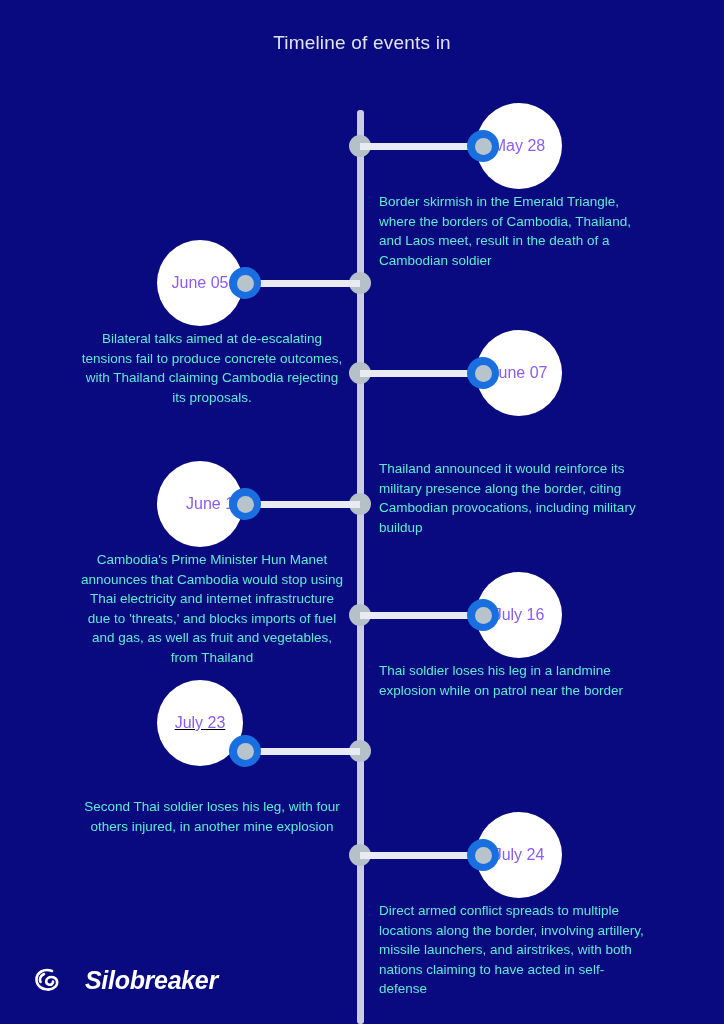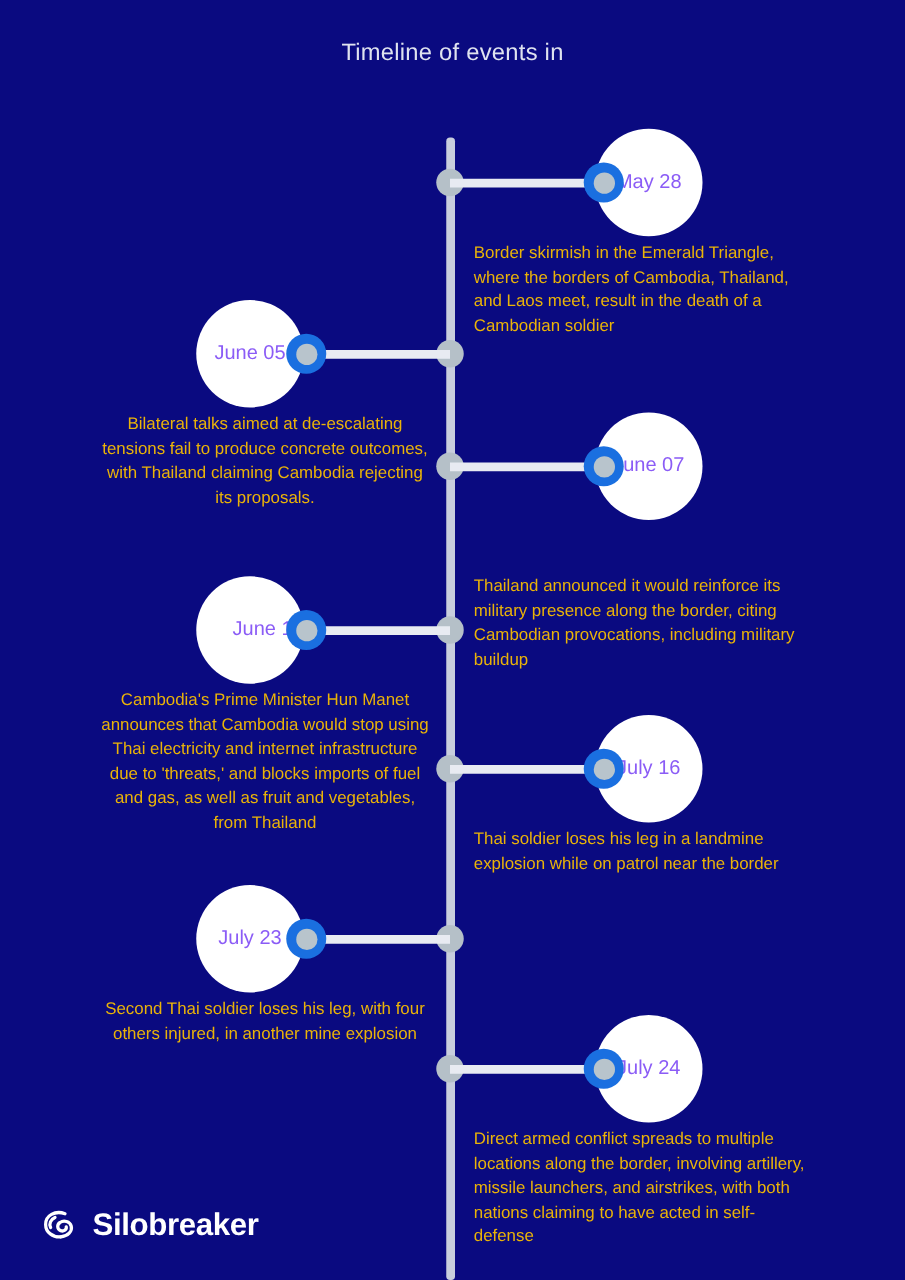--- a/index.html
+++ b/index.html
@@ -82,35 +82,36 @@
   }
   .bubble span {
     color:#8b5cf6;
     font-size:16px;
     font-weight:400;
     white-space:nowrap;
   }
 
   .desc {
     position:absolute;
-    color:#eab308;
+    color:#5eead4;
     font-size:13.5px;
     line-height:19.5px;
     width:266px;
   }
   .desc.right { left:379px; text-align:left; }
   .desc.left  { left:79px;  text-align:center; }
 
   
   .logo {
     position:absolute;
     left:32px; bottom:28px;
     display:flex;
     align-items:center;
-    gap:10px;
+    gap:21px;
+    font-style:italic;
   }
   .logo-mark { width:32px; height:32px; display:block; }
   .logo-text {
     color:#ffffff;
     font-size:25px;
     font-weight:700;
     letter-spacing:-.3px;
   }
 </style>
 </head>
@@ -176,21 +177,21 @@
           <span>July 16</span>
         </div>
         <div class="ring" style="top: 599px; left: 467px;">
           <i></i>
         </div>
         <div class="desc right" style="top: 661px;">Thai soldier loses his leg in a landmine explosion while on patrol near the border</div>
       </div>
       <div class="event">
         <div class="spine-dot" style="top: 740px;"></div>
         <div class="connector" style="top: 747.5px; left: 245px; width: 115px;"></div>
-        <div class="bubble" style="top: 708px; left: 157px;">
+        <div class="bubble" style="top: 680px; left: 157px; text-decoration: underline;">
           <span>July 23</span>
         </div>
         <div class="ring" style="top: 735px; left: 229px;">
           <i></i>
         </div>
         <div class="desc left" style="top: 797px;">Second Thai soldier loses his leg, with four others injured, in another mine explosion</div>
       </div>
       <div class="event">
         <div class="spine-dot" style="top: 844px;"></div>
         <div class="connector" style="top: 851.5px; left: 360px; width: 123px;"></div>

